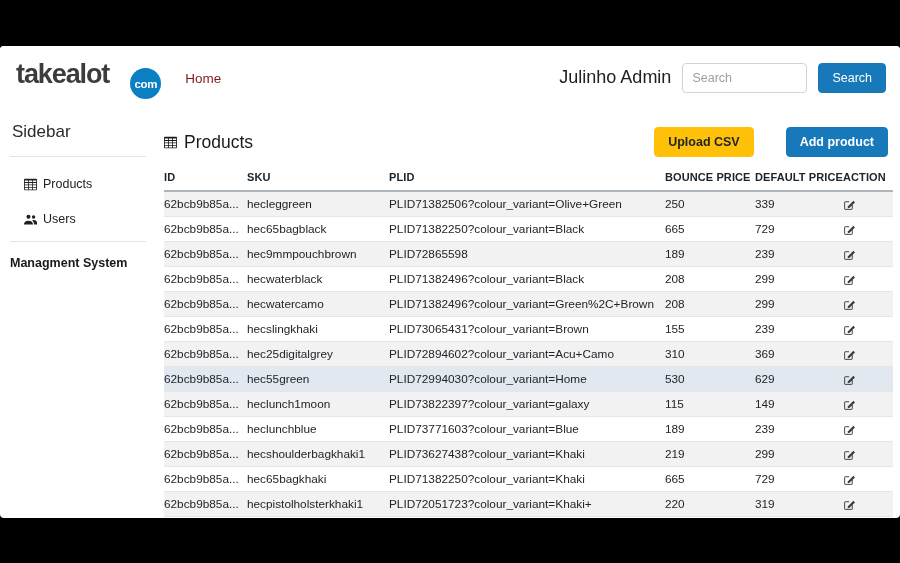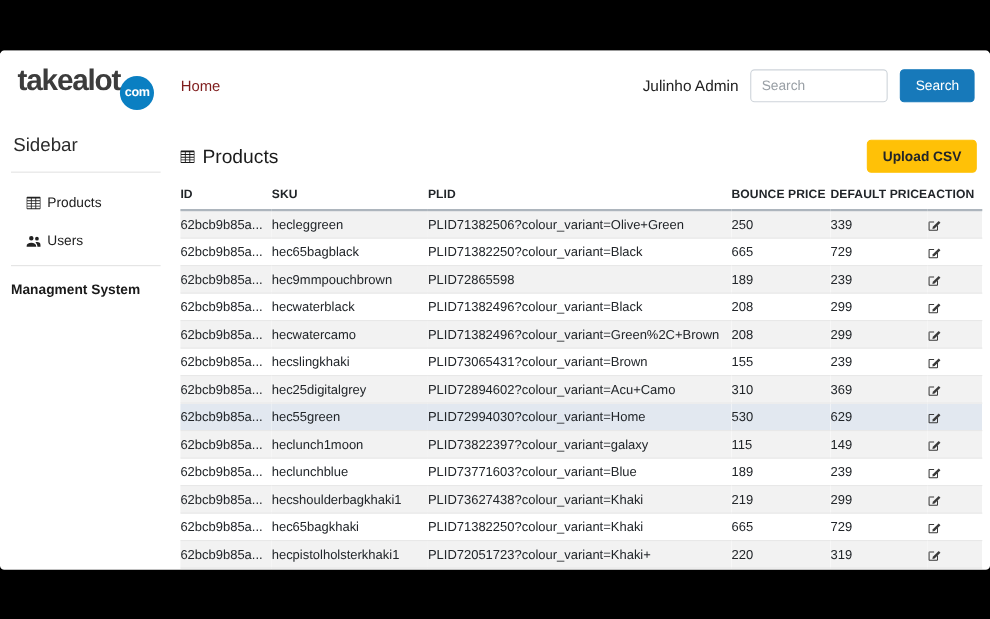--- a/index.html
+++ b/index.html
@@ -54,41 +54,41 @@
     width: 31px;
     height: 31px;
     border-radius: 50%;
     background: #0a7fc2;
     color: #ffffff;
     font-size: 11.5px;
     font-weight: bold;
     display: inline-flex;
     align-items: center;
     justify-content: center;
-    margin-left: 0;
+    margin-left: 21px;
     position: relative;
     top: 5px;
     letter-spacing: -0.3px;
   }
   .nav-link {
     margin-left: 24px;
     font-size: 13.5px;
     color: #7f1d1d;
     text-decoration: none;
     position: relative;
     top: 1px;
   }
   .nav-right {
     margin-left: auto;
     display: flex;
     align-items: center;
     gap: 11px;
   }
   .user-name {
-    font-size: 14px;
+    font-size: 18px;
     color: #212121;
     white-space: nowrap;
   }
   .search-input {
     width: 125px;
     height: 30px;
     border: 1px solid #ced4da;
     border-radius: 4px;
     padding: 0 9px;
     font-size: 12.5px;
@@ -297,20 +297,21 @@
           <div class="main-title">
             <span class="side-icon">
               <svg class="title-icon" viewBox="0 0 16 16" fill="#1a1a1a">
                 <path d="M0 2a1 1 0 0 1 1-1h14a1 1 0 0 1 1 1v12a1 1 0 0 1-1 1H1a1 1 0 0 1-1-1V2zm1 1v2h4V3H1zm5 0v2h4V3H6zm5 0v2h4V3h-4zM1 6v2h4V6H1zm5 0v2h4V6H6zm5 0v2h4V6h-4zM1 9v2h4V9H1zm5 0v2h4V9H6zm5 0v2h4V9h-4zM1 12v2h4v-2H1zm5 0v2h4v-2H6zm5 0v2h4v-2h-4z"></path>
               </svg>
             </span>
             <span>Products</span>
           </div>
           <div class="head-actions">
             <button class="btn-warning">Upload CSV</button>
+            <button class="btn-primary">Add product</button>
           </div>
         </div>
 
         <table class="products">
           <colgroup>
             <col class="c-id">
               <col class="c-sku">
               <col class="c-plid">
             <col class="c-bounce">
               <col class="c-def">

